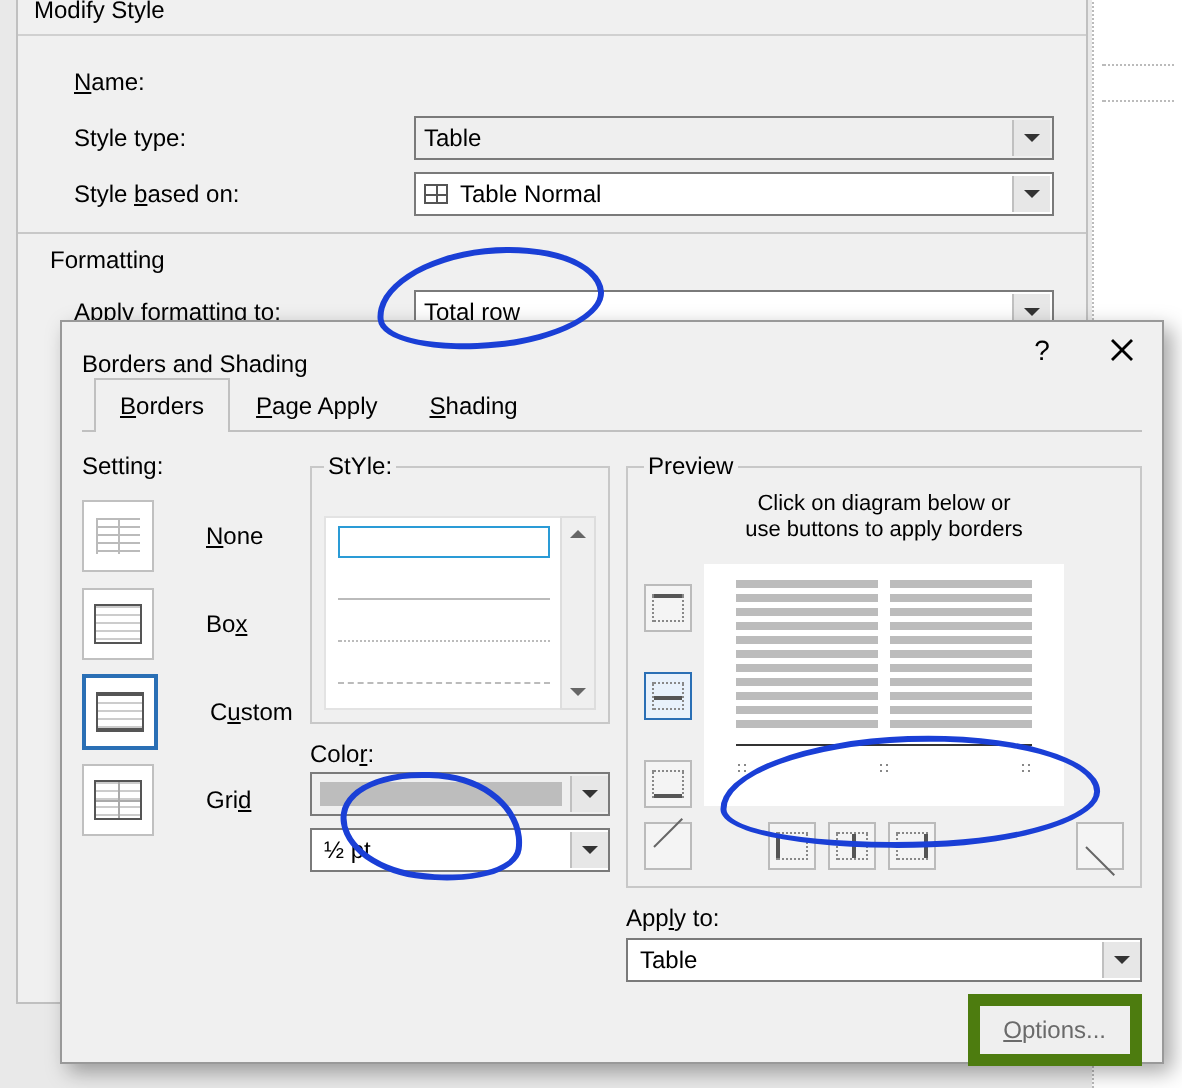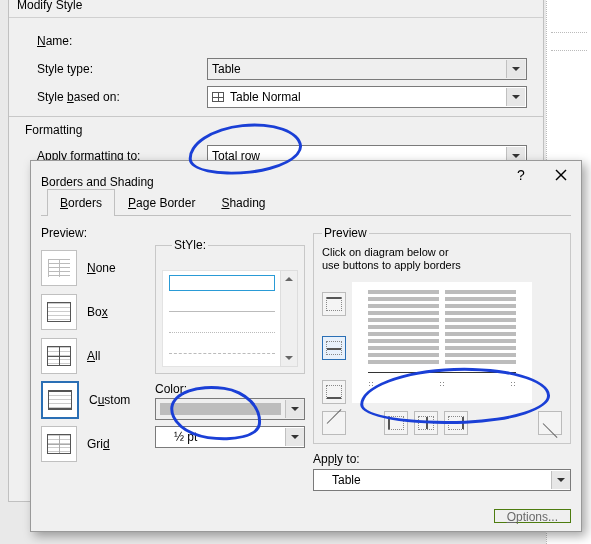--- a/index.html
+++ b/index.html
@@ -183,21 +183,21 @@
   .col-setting { width: 106px; }
   .col-style   { width: 150px; }
   .col-preview { flex: 1; }
 
   .col-label { font-size: 12px; margin-bottom: 6px; }
 
   .setting-item {
     display: flex;
     align-items: center;
     height: 44px;
-    gap: 10px;
+    gap: 26px;
   }
   .setting-item .icon {
     width: 34px;
     height: 34px;
     border: 1px solid #c0c0c0;
     background: #fff;
     display: flex;
     align-items: center;
     justify-content: center;
   }
@@ -235,22 +235,22 @@
     border: 1px solid #555;
     background:
       linear-gradient(#555,#555) 0 0/100% 1px no-repeat,
       linear-gradient(#555,#555) 0 100%/100% 1px no-repeat,
       repeating-linear-gradient(#ccc 0 1px, transparent 1px 4px);
   }
   .setting-item .lbl .ul { text-decoration: underline; }
 
   fieldset.style-box {
     border: 1px solid #c8c8c8;
-    padding: 4px 6px 8px 16px;
-    margin: 12px 0 8px 0;
+    padding: 4px 6px 8px 6px;
+    margin: 0 0 8px 0;
     height: 136px;
     box-sizing: border-box;
     position: relative;
   }
   .style-list {
     position: absolute;
     left: 6px; right: 22px; top: 18px; bottom: 6px;
     border: 1px solid #e3e3e3;
     background: #fff;
     overflow: hidden;
@@ -295,21 +295,21 @@
     border: 1px solid #7a7a7a;
     background: #efefef;
   }
   .cb.white { background: #fff; }
   .cb .swatch {
     flex:1;
     height: 12px;
     margin: 0 4px;
     background: #bdbdbd;
   }
-  .cb .txt { flex:1; padding: 0 6px; margin-left: 12px; }
+  .cb .txt { flex:1; padding: 0 6px; }
   .cb .drop {
     width: 18px; height: 18px;
     border-left: 1px solid #c0c0c0;
     display:flex;align-items:center;justify-content:center;
     background:#e7e7e7;
   }
   .cb .drop::after {
     content:"";
     border-left:4px solid transparent;
     border-right:4px solid transparent;
@@ -319,21 +319,21 @@
   
   fieldset.preview-field {
     border: 1px solid #c8c8c8;
     height: 218px;
     margin: 0;
     padding: 6px 8px 8px 8px;
     box-sizing: border-box;
     position: relative;
   }
   .preview-hint {
-    text-align: left;
+    text-align: center;
     font-size: 11px;
     line-height: 13px;
     margin: 0 0 4px 0;
   }
   .preview-stage {
     position: absolute;
     left: 38px;
     right: 38px;
     top: 42px;
     bottom: 40px;
@@ -397,24 +397,24 @@
   .glyph-diag.d1::after { transform: rotate(-45deg); }
   .glyph-diag.d2::after { transform: rotate(45deg); }
 
   .apply-row {
     margin-top: 8px;
   }
   .apply-row .lbl { margin-bottom: 3px; }
   .apply-row .ul { text-decoration: underline; }
   .opts-btn {
     float: right;
-    margin-top: 18px;
-    height: 14px;
+    margin-top: 6px;
+    height: 36px;
     padding: 0 12px;
-    border: 1px solid #4d7c0f;
+    border: 6px solid #4d7c0f;
     background: #efefef;
     color: #6a6a6a;
     font-family: inherit;
     font-size: 12px;
   }
 
   
   .scribble {
     position: absolute;
     border: 3px solid #1a3fd6;
@@ -506,49 +506,43 @@
         <line x1="11" y1="1" x2="1" y2="11" stroke="#000" stroke-width="1.4"></line>
       </svg>
     </div>
   </div>
   <div class="child-body">
     <div class="tabs">
       <div class="tab active">
         <span class="ul">B</span><span>orders</span>
       </div>
       <div class="tab">
-        <span class="ul">P</span><span>age Border</span>
+        <span class="ul">P</span><span>age Apply</span>
       </div>
       <div class="tab">
         <span class="ul">S</span><span>hading</span>
       </div>
     </div>
 
     <div class="cols">
 
       <div class="col col-setting">
-        <div class="col-label">Preview:</div>
+        <div class="col-label">Setting:</div>
 
         <div class="setting-item">
           <span class="icon">
               <span class="setting-icon-none"></span>
             </span>
           <span class="lbl"><span class="ul">N</span><span>one</span></span>
         </div>
         <div class="setting-item">
           <span class="icon">
               <span class="setting-icon-box"></span>
             </span>
           <span class="lbl"><span>Bo</span><span class="ul">x</span></span>
-        </div>
-        <div class="setting-item">
-          <span class="icon">
-              <span class="setting-icon-all"></span>
-            </span>
-          <span class="lbl"><span class="ul">A</span><span>ll</span></span>
         </div>
         <div class="setting-item selected">
           <span class="icon">
               <span class="setting-icon-custom"></span>
             </span>
           <span class="lbl"><span>C</span><span class="ul">u</span><span>stom</span></span>
         </div>
         <div class="setting-item">
           <span class="icon">
               <span class="setting-icon-grid"></span>

